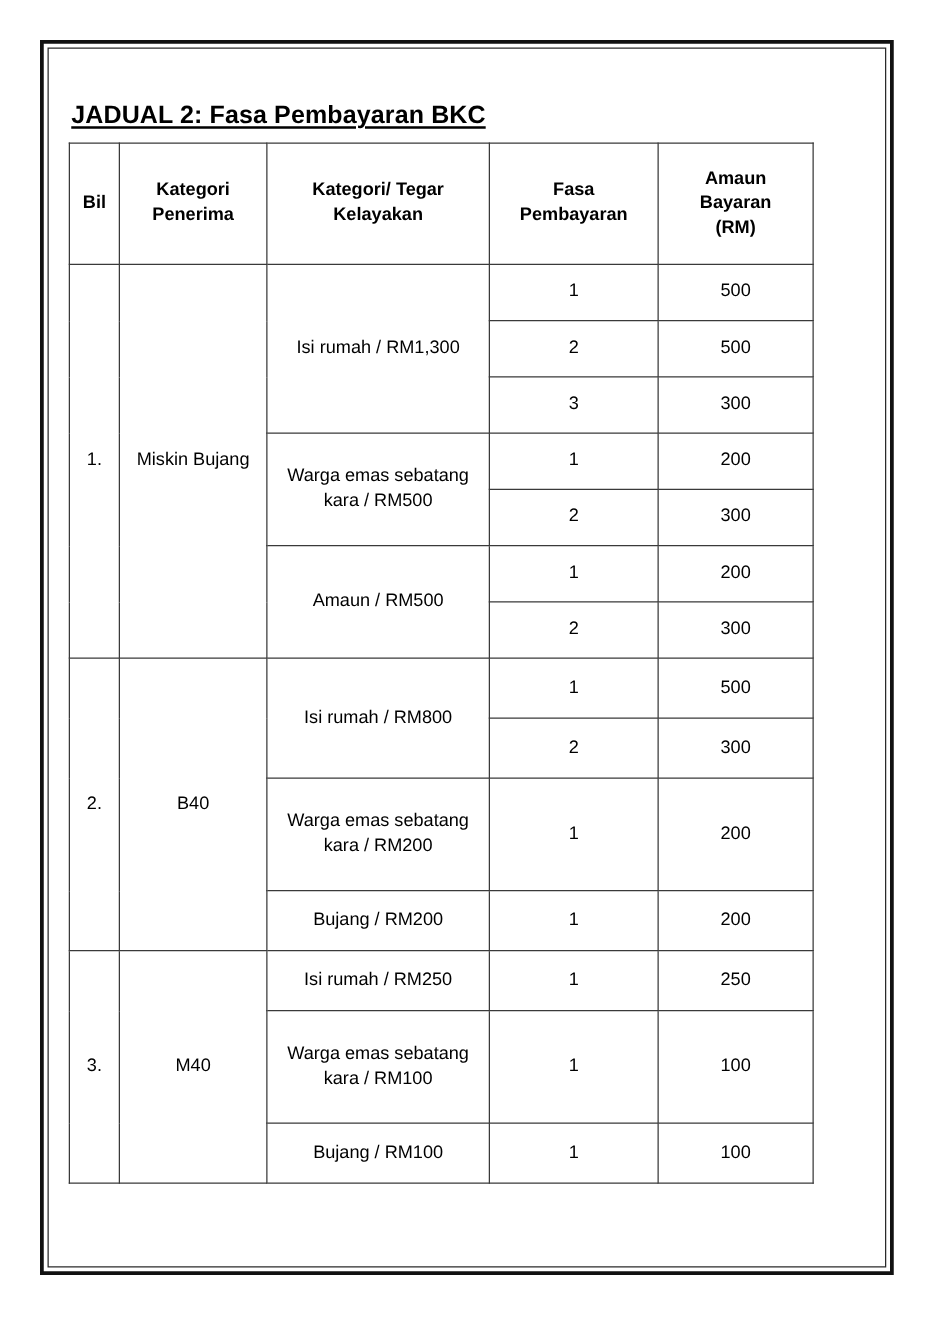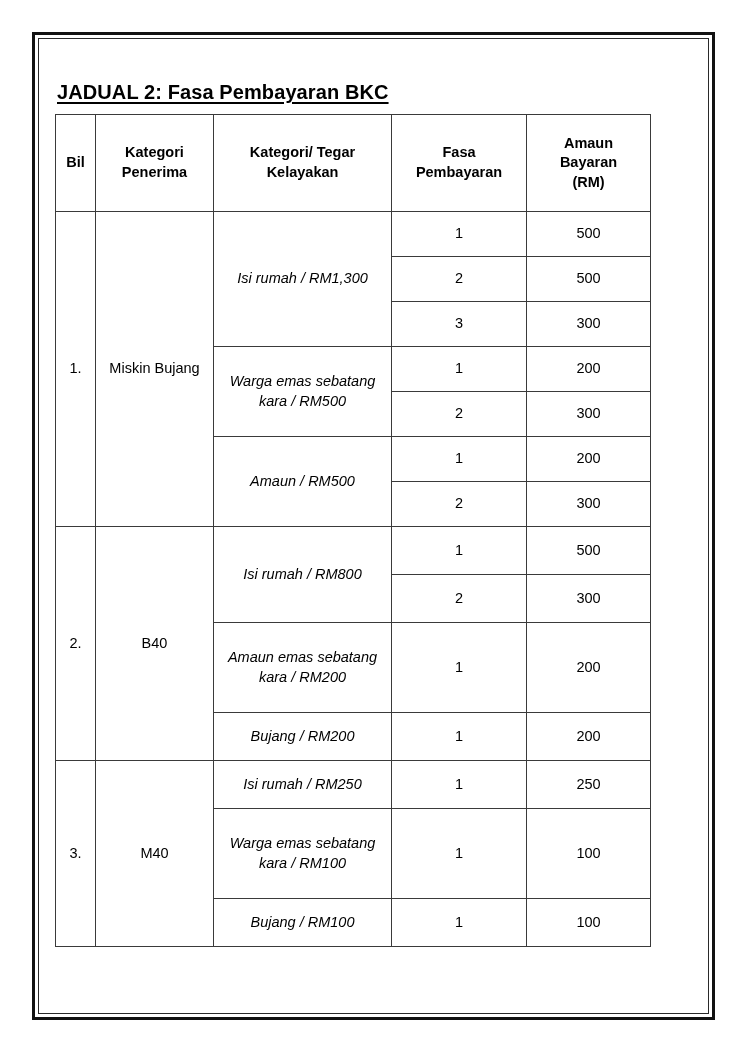--- a/index.html
+++ b/index.html
@@ -81,21 +81,20 @@
   .col-kelayak { width: 178px; }
   .col-fasa    { width: 135px; }
   .col-amaun   { width: 124px; }
 
   td.cell-bil,
   td.cell-kat {
     font-size: 14.5px;
   }
   td.cell-kelayak {
     padding: 4px 6px;
-    font-style: italic;
   }
   td.cell-fasa,
   td.cell-amaun {
     font-size: 14.5px;
   }
 
   
   tr.group-start > td {
     border-top: 1.6px solid #2b2b2b;
   }
@@ -182,21 +181,21 @@
         <td class="cell-kat" rowspan="4">B40</td>
         <td class="cell-kelayak" rowspan="2">Isi rumah / RM800</td>
         <td class="cell-fasa">1</td>
         <td class="cell-amaun">500</td>
       </tr>
       <tr class="r48">
         <td class="cell-fasa">2</td>
         <td class="cell-amaun">300</td>
       </tr>
       <tr class="r90">
-        <td class="cell-kelayak" rowspan="1">Amaun emas sebatang kara / RM200</td>
+        <td class="cell-kelayak" rowspan="1">Warga emas sebatang kara / RM200</td>
         <td class="cell-fasa">1</td>
         <td class="cell-amaun">200</td>
       </tr>
       <tr class="r48">
         <td class="cell-kelayak" rowspan="1">Bujang / RM200</td>
         <td class="cell-fasa">1</td>
         <td class="cell-amaun">200</td>
       </tr>
       <tr class="group-start r48">
         <td class="cell-bil" rowspan="3">3.</td>

